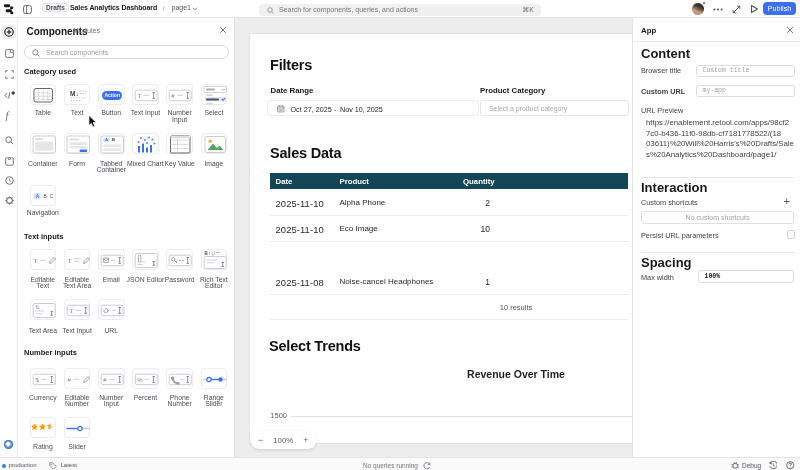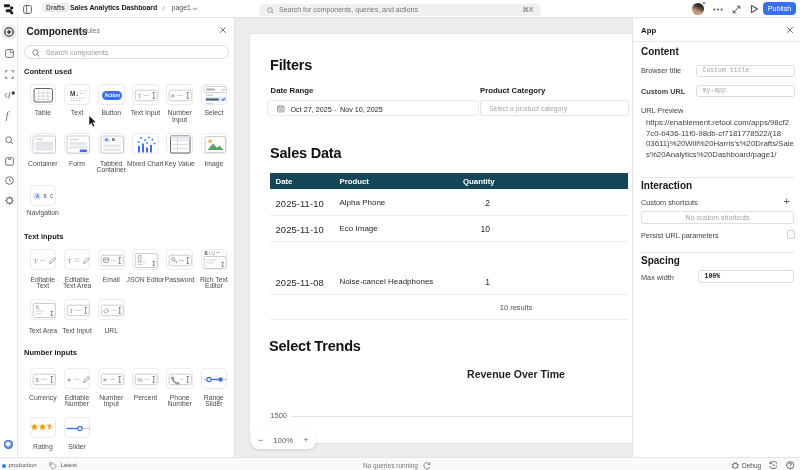--- a/index.html
+++ b/index.html
@@ -28,21 +28,21 @@
 .tile.nb { border-color:#ececee; }
 .tlabel { position:absolute; width:40px; font-size:6.8px; line-height:6.8px; color:#4b4b52; text-align:center; }
 
 #canvas { position:absolute; left:235px; top:18px; width:397px; height:439px; background:#ededed; z-index:10; }
 #card { position:absolute; left:14px; top:15px; width:383px; height:411px; background:#fff;
   border:1px solid #e2e2e4; border-right:none; }
 
 #rpanel { position:absolute; left:632px; top:18px; width:168px; height:439px; background:#fff;
   border-left:1px solid #e4e4e7; z-index:25; }
 .rlabel { position:absolute; left:8px; font-size:7.3px; color:#3f3f46; }
-.rsec { position:absolute; left:8px; font-size:10px; font-weight:bold; color:#18181b; }
+.rsec { position:absolute; left:8px; font-size:13px; font-weight:bold; color:#18181b; }
 .rinput { position:absolute; border:1px solid #dcdce0; border-radius:3px; background:#fff;
   font-family:"Liberation Mono",monospace; font-size:6.5px; color:#a1a1aa; }
 .rdiv { position:absolute; left:8px; width:153px; border-top:1px solid #e8e8ea; }
 
 #statusbar { position:absolute; left:0; top:457px; width:800px; height:13px; background:#fafafa;
   border-top:1px solid #e4e4e7; z-index:40; font-size:6.5px; color:#52525b; }
 </style>
 </head>
 <body>
 
@@ -134,21 +134,21 @@
   <svg class="abs" style="left:201px;top:8px" width="8" height="8" viewBox="0 0 8 8">
     <path d="M1.2 1.2 L6.8 6.8 M6.8 1.2 L1.2 6.8" stroke="#71717a" stroke-width="1"></path>
   </svg>
   <div class="abs" style="left:6px;top:26.5px;width:205px;height:14px;border:1px solid #d9d9de;border-radius:7px;background:#fff;">
     <svg class="abs" style="left:7px;top:3.5px" width="8" height="8" viewBox="0 0 8 8">
       <circle cx="3.4" cy="3.4" r="2.6" fill="none" stroke="#85858d" stroke-width="1"></circle>
       <line x1="5.4" y1="5.4" x2="7.4" y2="7.4" stroke="#85858d" stroke-width="1"></line>
     </svg>
     <span class="abs" style="left:21px;top:3.5px;font-size:7px;color:#9b9ba3;">Search components</span>
   </div>
-  <div class="sechead" style="left:6px;top:48.5px;">Content used</div>
+  <div class="sechead" style="left:6px;top:48.5px;">Category used</div>
 <div class="tile nb" style="left:11.6px;top:66.3px;">
       <svg width="24.5" height="19" viewBox="0 0 24.5 19" style="margin:auto;margin-top:1px">
 <rect x="3" y="2.5" width="18.5" height="13.5" rx="2" fill="#fff" stroke="#5f6368" stroke-width="1"></rect>
 <path d="M3 7 H21.5 M3 10.2 H21.5 M3 13.4 H21.5 M7.6 4 V16 M12.2 4 V16 M16.8 4 V16" stroke="#c7cbd1" stroke-width="0.7" fill="none"></path>
 </svg>
     </div>
 <div class="tlabel" style="left:4.85px;top:91.8px;">Table</div>
 <div class="tile nb" style="left:45.8px;top:66.3px;">
       <svg width="26.5" height="21" viewBox="0 0 26.5 21">
 <text x="5" y="10.5" font-size="6.5" font-weight="bold" fill="#3f3f46" font-family="Liberation Sans">M↓</text>

